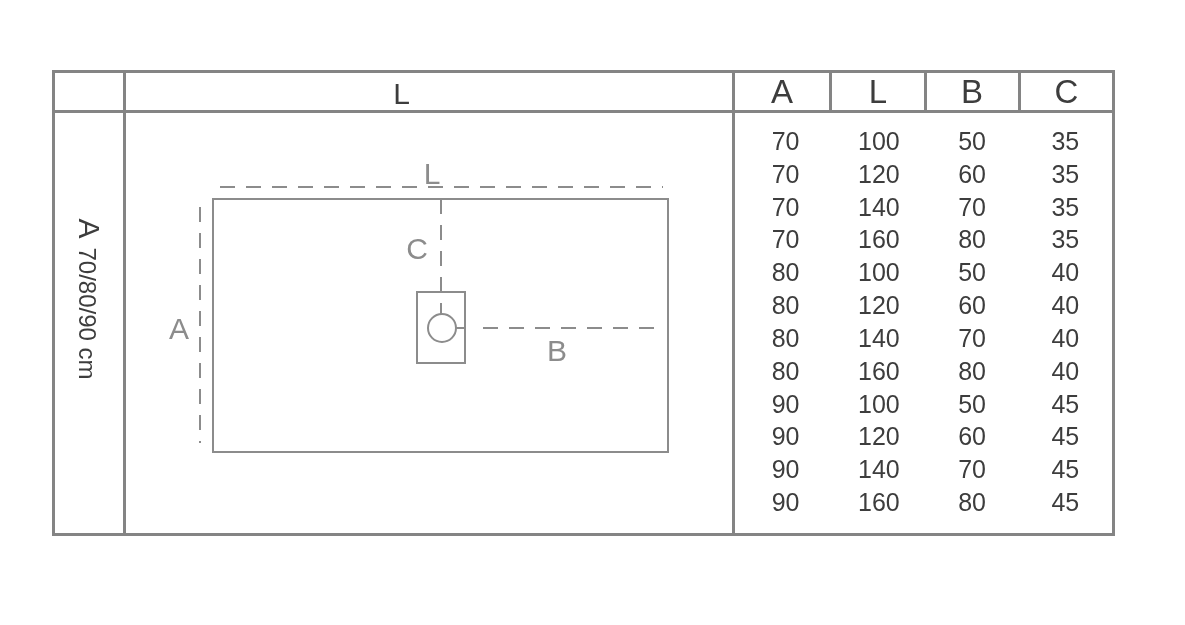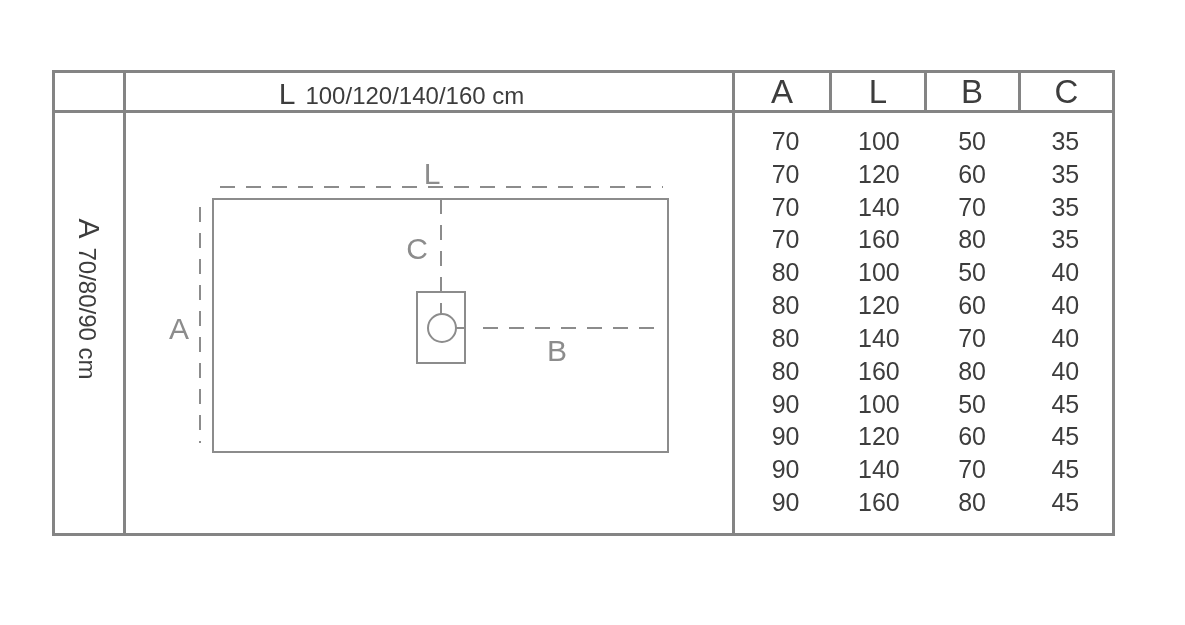--- a/index.html
+++ b/index.html
@@ -63,21 +63,20 @@
 </style>
 </head>
 <body>
 
 <div class="frame">
 
   <div class="corner"></div>
 
   <div class="top-header">
     <span class="big-letter">L</span>
-    <span class="values">100/120/140/160 cm</span>
   </div>
 
   <div class="thead-wrap">
 
   <div class="th">A</div>
       <div class="th">L</div>
       <div class="th">B</div>
       <div class="th">C</div>
     </div>
 

